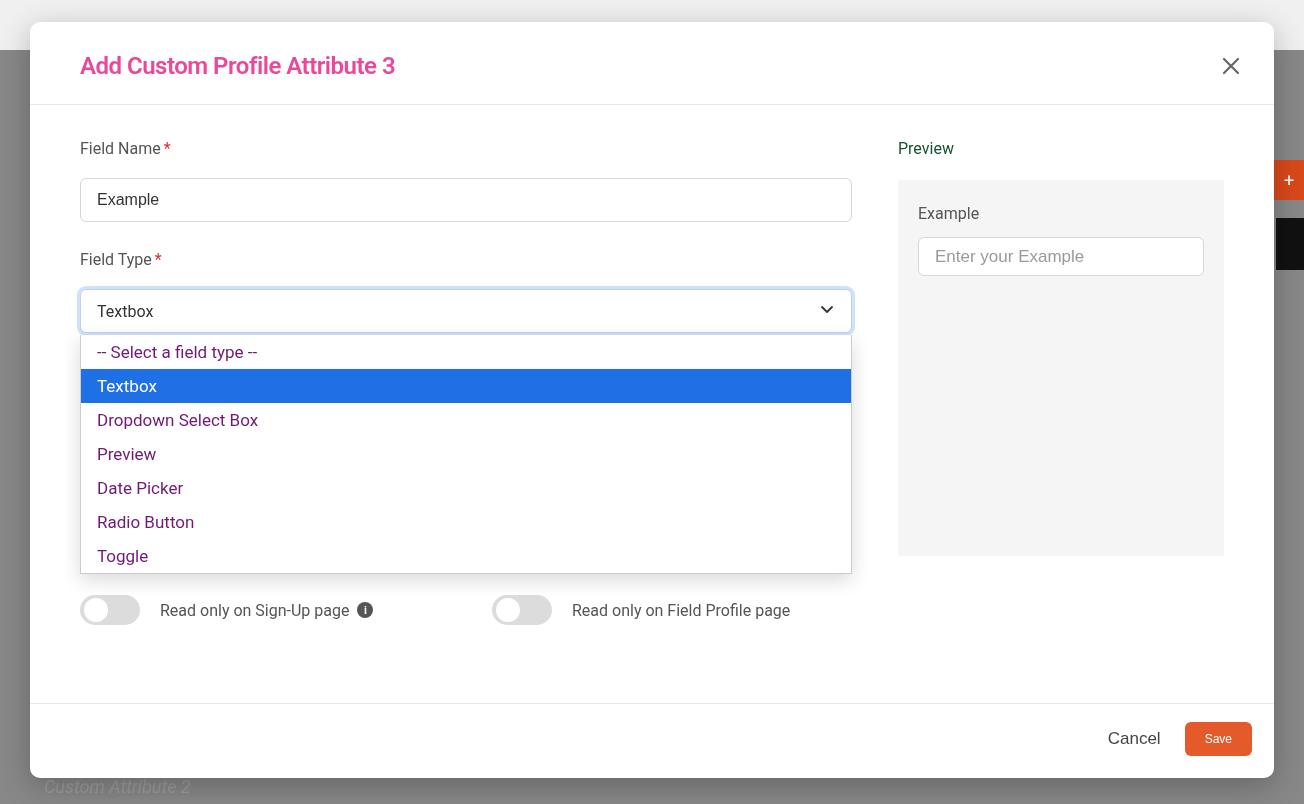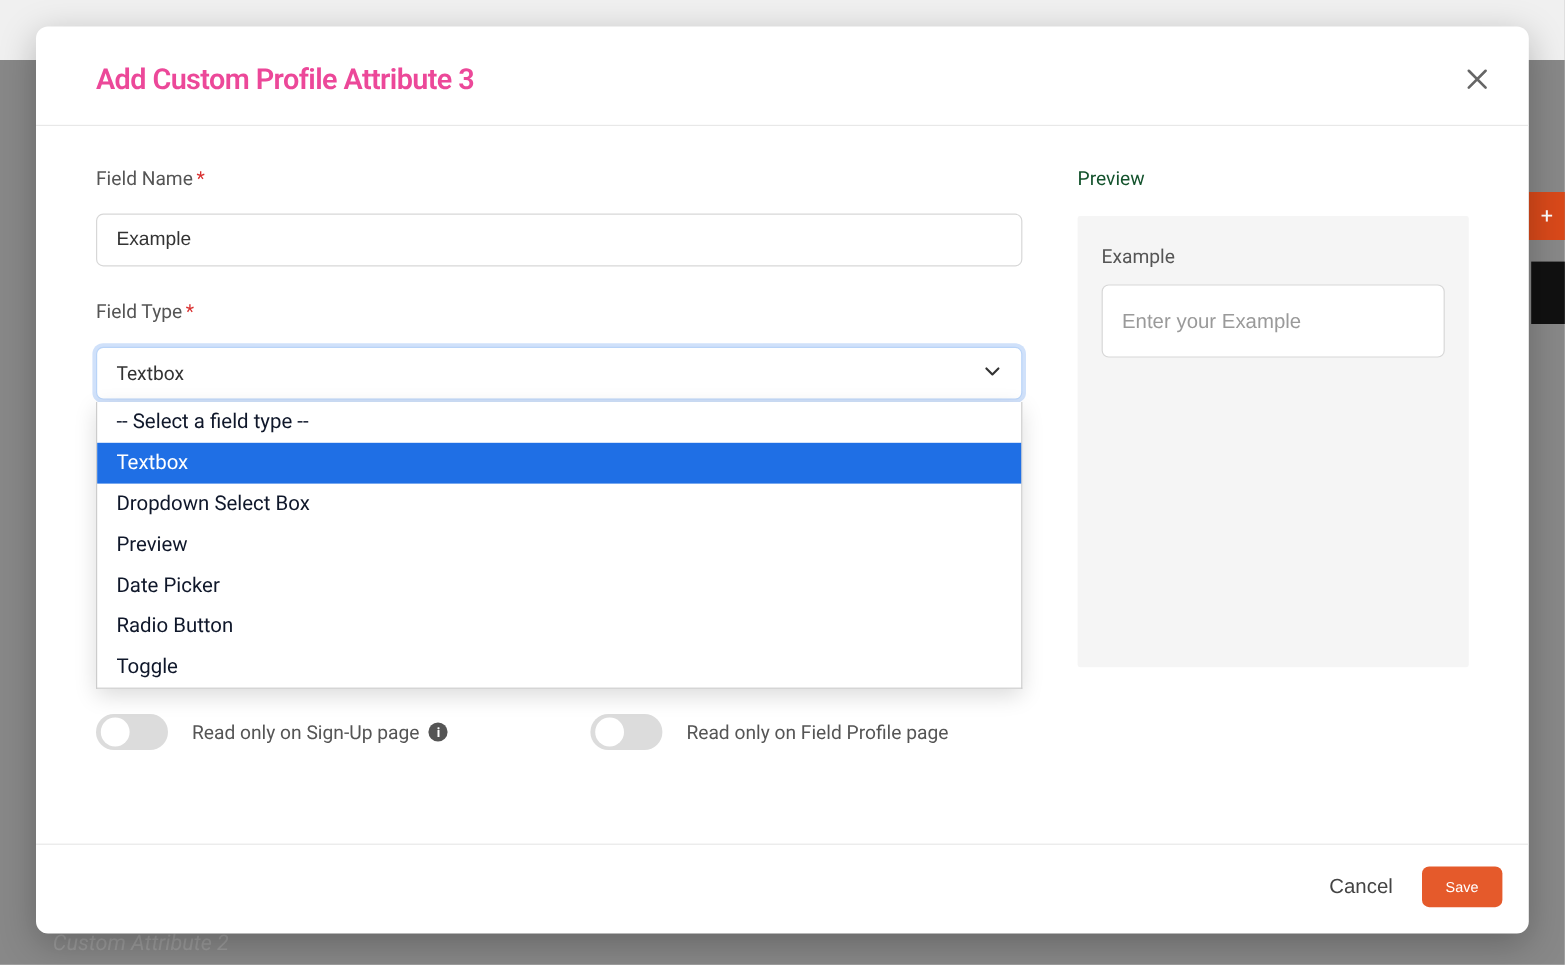--- a/index.html
+++ b/index.html
@@ -64,21 +64,21 @@
     cursor: pointer;
   }
   .chev { color: #555; }
   .dropdown-list {
     position: absolute; top: 46px; left: 0; right: 0;
     background: #fff; border: 1px solid #ccc; border-top: none;
     box-shadow: 0 6px 18px rgba(0,0,0,0.15);
     z-index: 50;
   }
   .dropdown-option {
-    padding: 7px 16px; font-size: 17px; color: #0f172a; cursor: pointer;
+    padding: 7px 16px; font-size: 17px; color: #701a75; cursor: pointer;
   }
   .dropdown-option.selected { background: #1f6fe5; color: #fff; }
   .toggle-row {
     display: flex; gap: 52px; margin-top: 262px; padding-left:0;
   }
   .toggle-item { display:flex; align-items:center; gap: 20px; flex: 0 0 360px; }
   .toggle {
     width: 60px; height: 30px; border-radius: 15px; background: #6a6a6a; position: relative; cursor:pointer;
   }
   .toggle.off { background: #dcdcdc; }
@@ -89,21 +89,21 @@
   .toggle-label { font-size: 16px; color: #555; display:flex; align-items:center; gap:8px; }
   .info-icon {
     width:16px; height:16px; border-radius:50%; background:#555; color:#fff; font-size:11px; display:inline-flex; align-items:center; justify-content:center; font-weight:bold;
   }
   .preview-label { font-size: 16px; color: #14532d; margin-bottom: 22px; display:block; }
   .preview-box {
     background: #f5f5f5; border-radius: 2px; padding: 24px 20px 180px 20px; min-height: 376px;
   }
   .preview-field-label { font-size: 16px; color: #555; margin-bottom: 14px; }
   .preview-input {
-    width: 100%; height: 61px; border: 1px solid #d7d7d7; border-radius: 6px; background:#fff;
+    width: 100%; height: 39px; border: 1px solid #d7d7d7; border-radius: 6px; background:#fff;
     padding: 0 16px; font-size: 17px; color: #333;
   }
   .preview-input::placeholder { color: #9a9a9a; }
   .modal-footer {
     border-top: 1px solid #e8e8e8;
     padding: 18px 22px 22px 38px;
     display:flex; justify-content:flex-end; align-items:center; gap: 24px;
   }
   .btn-cancel {
     font-size: 17px; color: #444; background:none; border:none; cursor:pointer;

